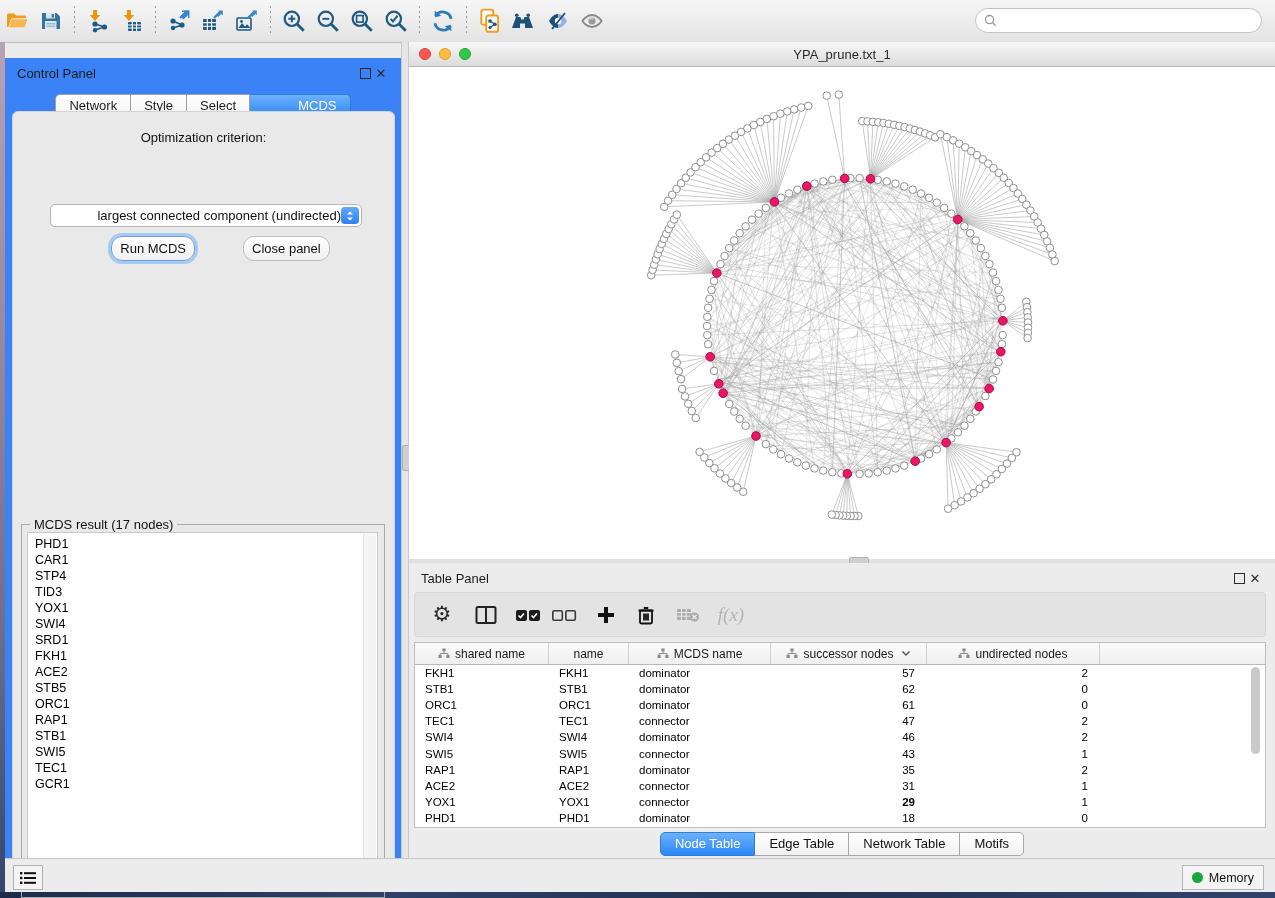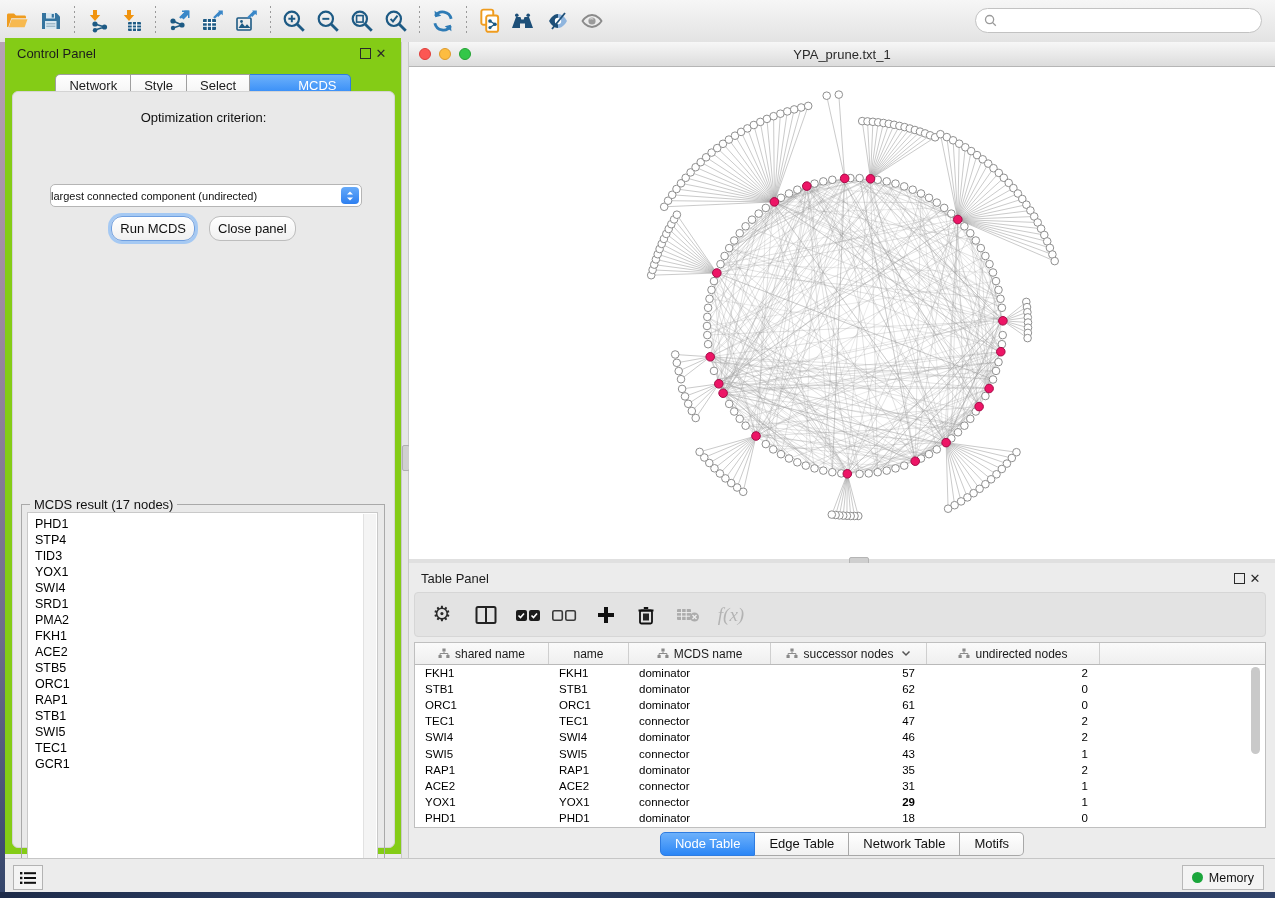--- a/index.html
+++ b/index.html
@@ -14,44 +14,44 @@
   .toolbar{position:absolute;left:0;top:0;width:1275px;height:42px;
     background:linear-gradient(#f6f6f6,#e3e3e3);border-bottom:1px solid #bdbdbd;
     display:flex;align-items:center;}
   .tbtn{width:34px;height:30px;display:flex;align-items:center;justify-content:center;flex:0 0 auto;}
   .tsep{width:1px;height:30px;margin:0 6px;flex:0 0 auto;
     background-image:linear-gradient(#9a9a9a 50%,transparent 50%);background-size:1px 5px;}
   .searchbox{position:absolute;right:13px;top:8px;width:287px;height:25px;background:#fff;
     border:1px solid #c2c2c2;border-radius:13px;display:flex;align-items:center;padding-left:8px;box-sizing:border-box;}
   .searchbox input{border:none;outline:none;flex:1;font-size:12px;background:transparent;}
   
-  .cpanel{position:absolute;left:5px;top:38px;width:396px;height:816px;background:#84cc16;}
+  .cpanel{position:absolute;left:5px;top:58px;width:396px;height:816px;background:#3b82f6;}
   .panel-head{height:26px;display:flex;align-items:center;padding:2px 12px 0 12px;font-size:13px;color:#1c1c1c;}
   .panel-head .sp{flex:1;}
   .wbtn{width:16px;height:16px;display:flex;align-items:center;justify-content:center;color:#2a2a2a;font-size:11px;}
   .float-glyph{width:9px;height:9px;border:1.4px solid #2a2a2a;display:inline-block;}
   .close-glyph{font-weight:bold;font-size:13px;line-height:9px;}
   .segtabs{display:flex;justify-content:center;margin-top:8px;}
   .seg{border:1px solid #9f9f9f;border-left:none;background:linear-gradient(#ffffff,#f2f2f2);
     padding:3px 13px;font-size:13px;color:#1c1c1c;line-height:16px;}
   .seg:first-child{border-left:1px solid #9f9f9f;border-radius:5px 0 0 5px;}
   .seg:last-child{border-radius:0 5px 5px 0;}
   .seg.sel{background:linear-gradient(#6db1fb,#2b86f6);color:#fff;border-color:#2f7ce0;padding-left:48px;}
   .cbody{position:absolute;left:7px;top:53px;width:381px;height:755px;background:#e9e9e9;
     border:1px solid #d4d4d4;border-radius:6px;}
   .optlabel{text-align:center;margin-top:18px;font-size:13px;color:#111;}
   .dropdown{position:absolute;left:37px;top:92px;width:312px;height:23px;background:#fff;
     border:1px solid #b5b5b5;border-radius:5px;display:flex;align-items:center;box-sizing:border-box;}
-  .dropdown .val{flex:1;text-align:left;font-size:11px;color:#111;white-space:nowrap;overflow:hidden;}
+  .dropdown .val{flex:1;text-align:right;font-size:13px;color:#111;white-space:nowrap;overflow:hidden;}
   .stepper{width:18px;height:17px;margin-right:2px;border-radius:4px;
     background:linear-gradient(#66aaf9,#2d7ff0);display:flex;flex-direction:column;align-items:center;justify-content:center;}
   .stepper svg{display:block;}
   .btnrow{position:absolute;left:0;top:124px;width:100%;display:flex;justify-content:center;gap:14px;}
   .aquabtn{background:linear-gradient(#ffffff,#f0f0f0);border:1px solid #bdbdbd;border-radius:11px;
-    font-size:13px;color:#111;padding:3px 8px;line-height:17px;}
+    font-size:13px;color:#111;padding:3px 8px;line-height:17px;margin-left:34px;}
   .aquabtn.focusring{box-shadow:0 0 0 3px #a5c9f3;border-color:#6f9fe0;}
   .groupbox{position:absolute;left:8px;top:412px;width:362px;height:372px;border:1px solid #a9a9a9;}
   .groupbox .legend{position:absolute;left:8px;top:-8px;background:#e9e9e9;padding:0 4px;font-size:13px;color:#111;}
   .mcdslist{position:absolute;left:5px;top:7px;width:349px;height:356px;background:#fff;
     border:1px solid #c9c9c9;overflow:hidden;}
   .mcdslist .items{padding:3px 0 0 7px;font-size:12.5px;line-height:16px;color:#000;}
   .mcdslist .vtrack{position:absolute;right:1px;top:1px;width:12px;height:354px;background:#f4f4f4;border-left:1px solid #e2e2e2;}
   
   .vsplit{position:absolute;left:401px;top:42px;width:8px;height:816px;background:#e6e6e6;
     border-left:1px solid #c9c9c9;border-right:1px solid #c9c9c9;box-sizing:border-box;}
@@ -282,26 +282,26 @@
       </div>
       <div class="btnrow">
         <button class="aquabtn focusring">Run MCDS</button>
         <button class="aquabtn">Close panel</button>
       </div>
       <div class="groupbox">
         <span class="legend">MCDS result (17 nodes)</span>
         <div class="mcdslist">
           <div class="items" id="mcds-items">
               <div>PHD1</div>
+              <div>CAR1</div>
               <div>STP4</div>
               <div>TID3</div>
               <div>YOX1</div>
               <div>SWI4</div>
               <div>SRD1</div>
-              <div>PMA2</div>
               <div>FKH1</div>
               <div>ACE2</div>
               <div>STB5</div>
               <div>ORC1</div>
               <div>RAP1</div>
               <div>STB1</div>
               <div>SWI5</div>
               <div>TEC1</div>
               <div>GCR1</div>
             </div>

